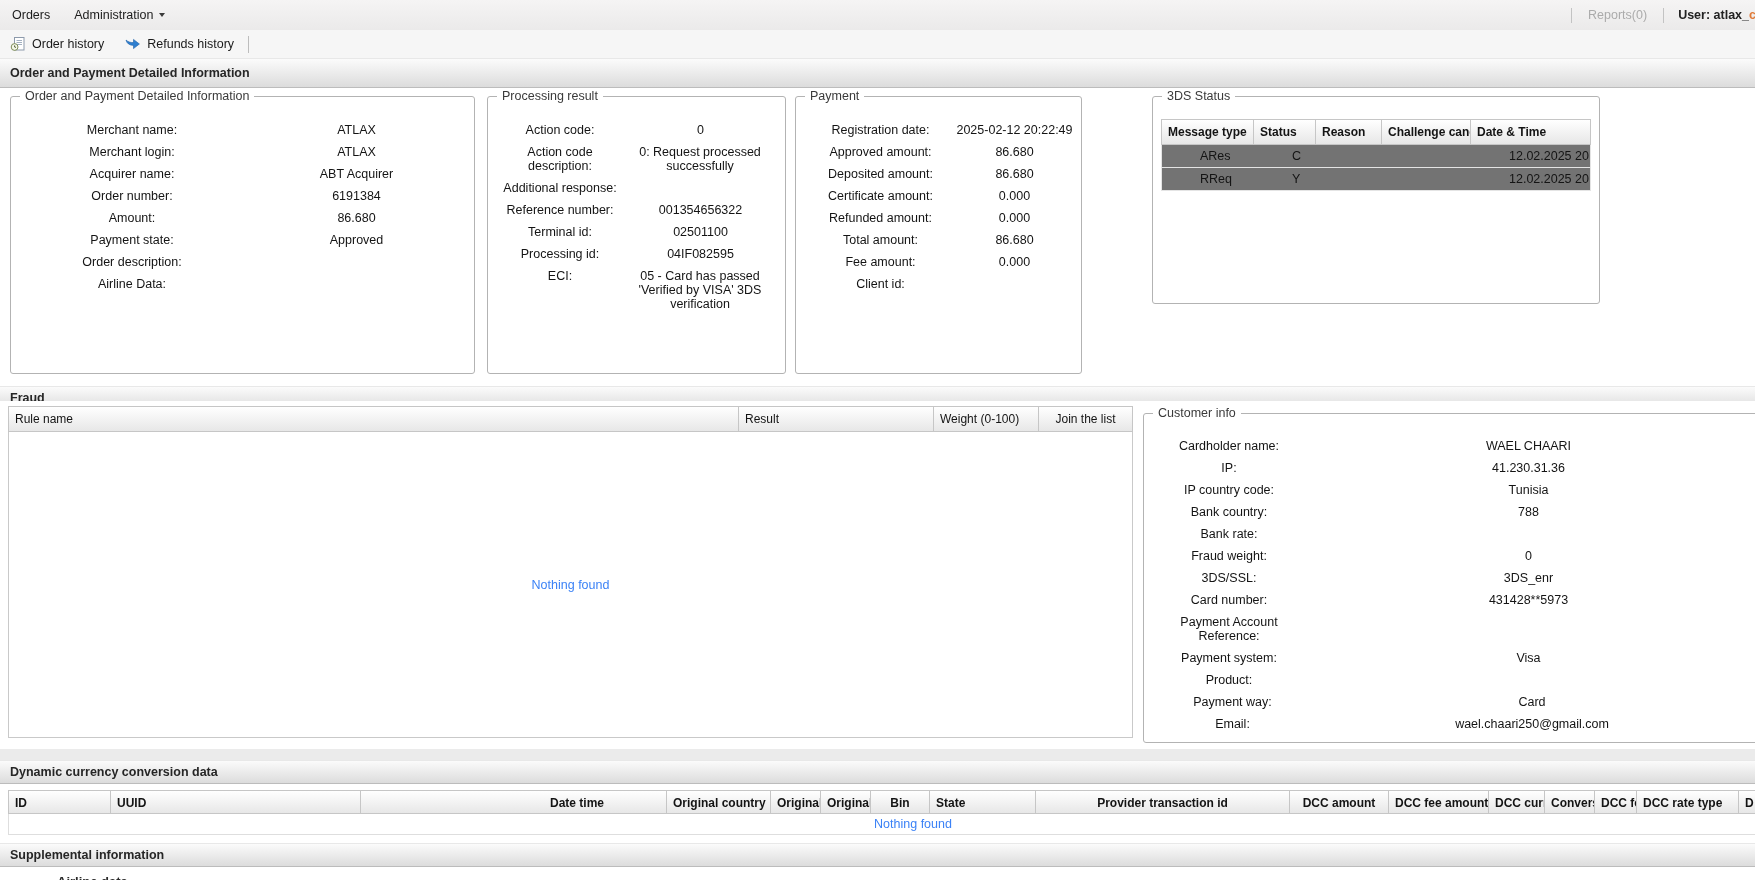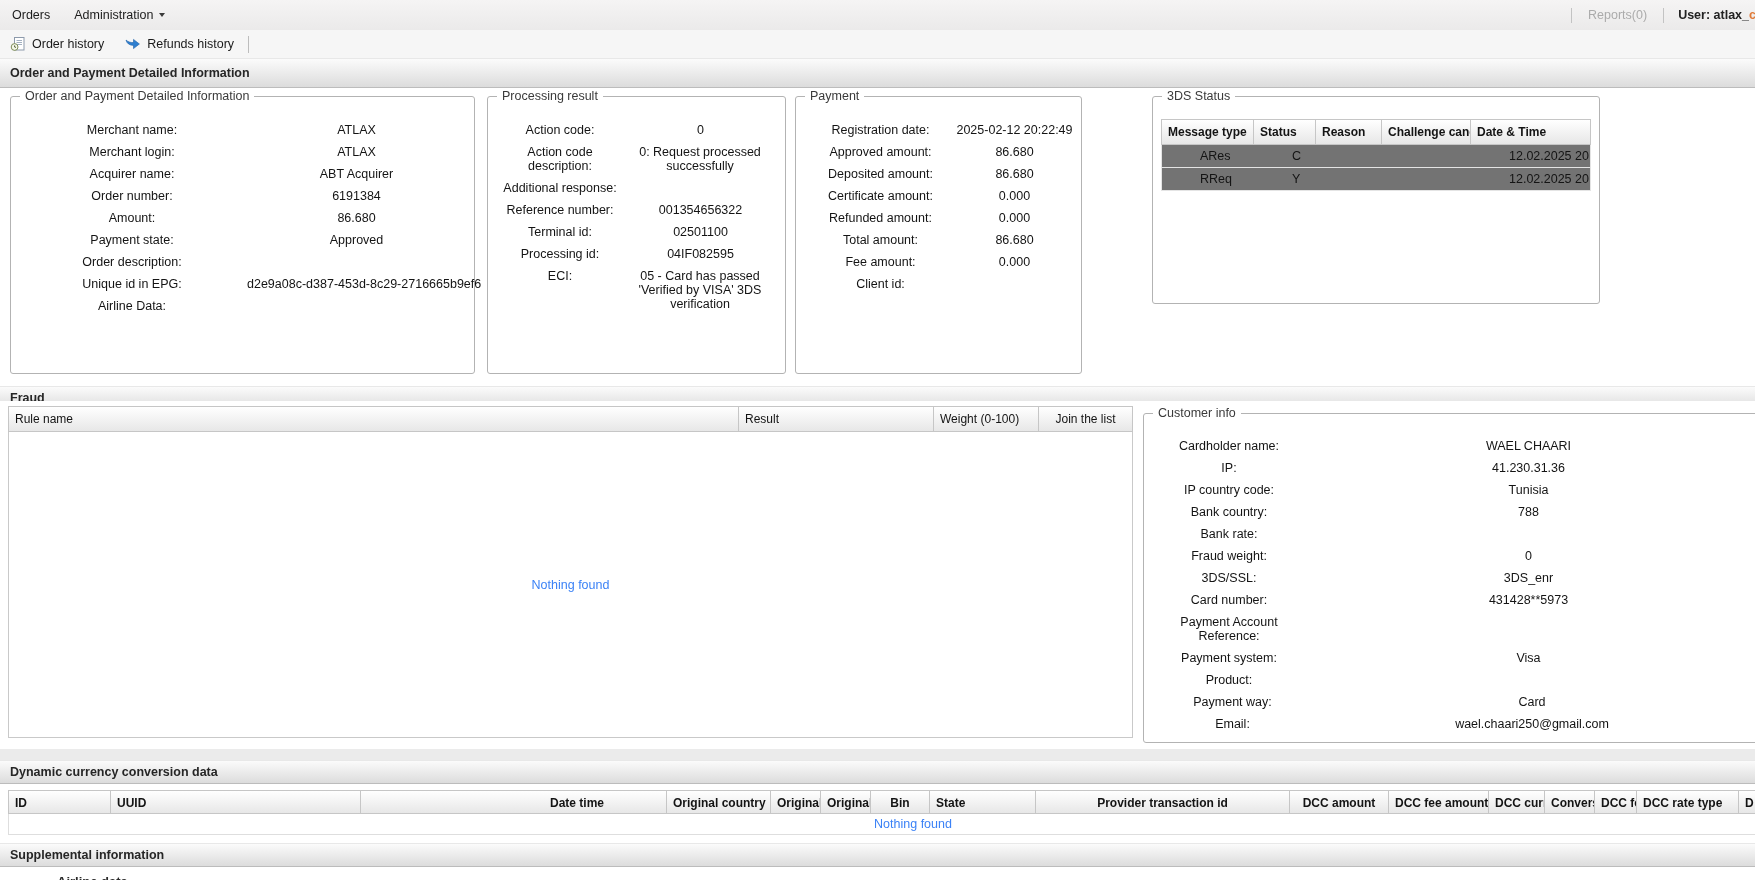--- a/index.html
+++ b/index.html
@@ -122,24 +122,20 @@
             <span class="flabel" style="width:230px;">Amount:</span>
             <span class="fvalue nowrap">86.680</span>
           </div>
         <div class="frow">
             <span class="flabel" style="width:230px;">Payment state:</span>
             <span class="fvalue nowrap">Approved</span>
           </div>
         <div class="frow">
             <span class="flabel" style="width:230px;">Order description:</span>
             <span class="fvalue nowrap"></span>
-          </div>
-        <div class="frow">
-            <span class="flabel" style="width:230px;">Unique id in EPG:</span>
-            <span class="fvalue nowrap">d2e9a08c-d387-453d-8c29-2716665b9ef6</span>
           </div>
         <div class="frow">
             <span class="flabel" style="width:230px;">Airline Data:</span>
             <span class="fvalue nowrap"></span>
           </div>
       </div>
     </div>
 
     <div class="gb" style="left:487px;top:8px;width:299px;height:278px;">
       <span class="gb-legend">Processing result</span>

